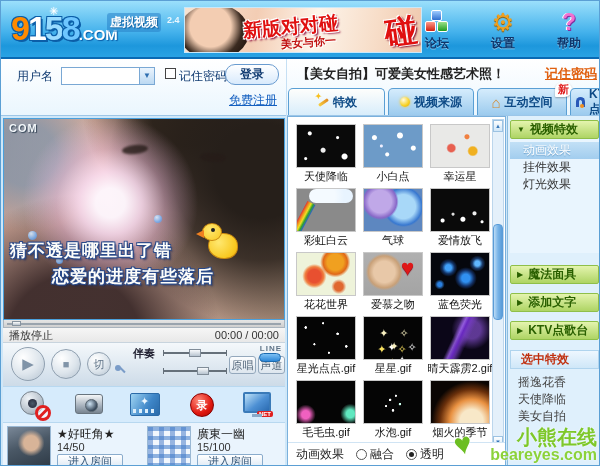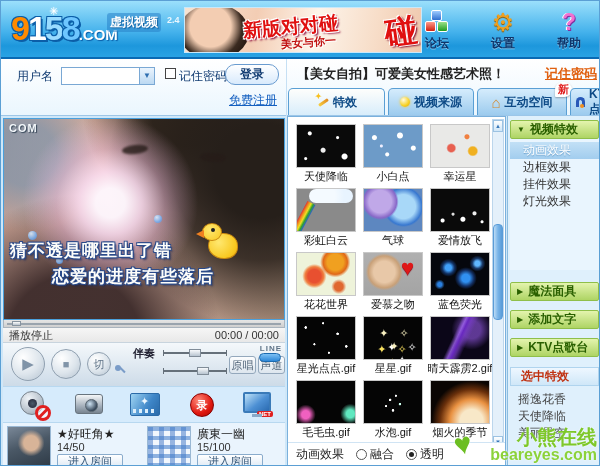--- a/index.html
+++ b/index.html
@@ -496,21 +496,20 @@
     </div>
   </section>
 
   <aside class="sidebar">
     <div class="shead sh1">
         <span class="arr">▼</span>
         <span>视频特效</span>
       </div>
     <div class="sitems">
       <div class="sitem sel">动画效果</div>
-      <div class="sitem">边框效果</div>
       <div class="sitem">挂件效果</div>
       <div class="sitem">灯光效果</div>
     </div>
     <div class="shead sh2">
         <span class="arr">▶</span>
         <span>魔法面具</span>
       </div>
     <div class="shead sh3">
         <span class="arr">▶</span>
         <span>添加文字</span>
@@ -518,21 +517,21 @@
     <div class="shead sh4">
         <span class="arr">▶</span>
         <span>KTV点歌台</span>
       </div>
     <div class="selhead">
         <span>选中特效</span>
       </div>
     <div class="selitems">
       <div class="selitem">摇逸花香</div>
       <div class="selitem">天使降临</div>
-      <div class="selitem">美丽星空</div>
+      <div class="selitem">美女自拍</div>
     </div>
   </aside>
 
   <div class="sitewm">
     <span class="heart">♥</span>
     <div class="w1">小熊在线</div>
     <div class="w2">beareyes.com</div>
   </div>
 
 </div>

